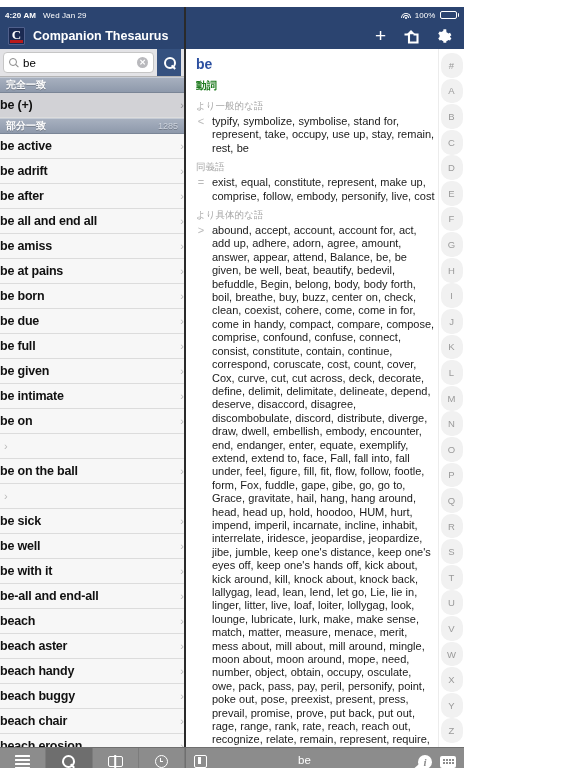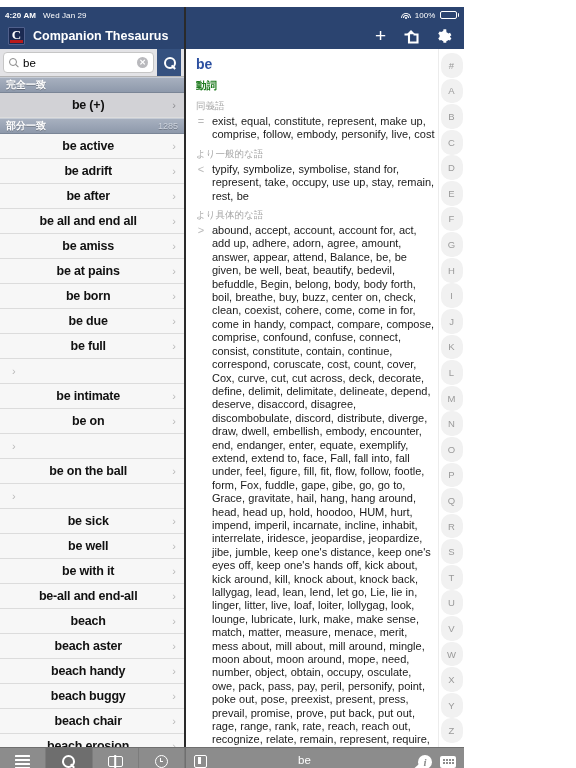--- a/index.html
+++ b/index.html
@@ -96,31 +96,31 @@
   .go-mag { width: 11px; height: 11px; position: relative; }
   .go-mag::before {
     content:""; position:absolute; width:8px; height:8px; border:2px solid #fff;
     border-radius:50%; left:0; top:0;
   }
   .go-mag::after {
     content:""; position:absolute; width:4.5px; height:2px; background:#fff;
     transform: rotate(45deg); right:-1px; bottom:0.5px;
   }
 
-  .listscroll { flex: 1; overflow: hidden; position: relative; text-align: center; }
+  .listscroll { flex: 1; overflow: hidden; position: relative; }
   .sec-header {
     height: 16px; display: flex; align-items: center; padding: 0 6px;
     font-size: 10px; color: #fff; font-weight: bold;
     background: linear-gradient(to bottom, #a7b0bf, #8e99ab);
     border-top: 1px solid #c6ccd6; border-bottom: 1px solid #7a8596;
     text-shadow: 0 1px 0 rgba(0,0,0,.25);
   }
   .sec-count { margin-left: auto; font-size: 9px; color: #cdd3dd; font-weight: normal; }
   .row {
-    height: 25px; display: flex; align-items: center; padding: 0 8px;
+    height: 25px; display: flex; align-items: center; padding: 0 0;
     font-size: 12.5px; color: #111; border-bottom: 1px solid #dcdcdc;
     background: #f7f7f7; font-weight: bold;
   }
   .row.selected { background: #d2d2d6; }
   .row .label { flex: 1; letter-spacing: -0.2px; }
   .chev {
     color: #b9b9b9; font-size: 11px; font-weight: normal; margin-left: 4px;
   }
   .row.selected .chev { color: #8e8e92; }
 
@@ -343,20 +343,21 @@
             </div>
             <div class="row">
               <span class="label">be due</span>
               <span class="chev">›</span>
             </div>
             <div class="row">
               <span class="label">be full</span>
               <span class="chev">›</span>
             </div>
             <div class="row">
+              <span class="label">be given</span>
               <span class="chev">›</span>
             </div>
             <div class="row">
               <span class="label">be intimate</span>
               <span class="chev">›</span>
             </div>
             <div class="row">
               <span class="label">be on</span>
               <span class="chev">›</span>
             </div>
@@ -413,31 +414,31 @@
           </div>
       </div>
     </div>
 
     <div class="detail">
       <div class="detail-inner">
         <div class="headword">be</div>
         <div class="pos">動詞</div>
         <div id="groups">
             <div class="grp">
+              <div class="grp-title">より一般的な語</div>
+              <div class="grp-body">
+                <div class="grp-sym">&lt;</div>
+                <div class="grp-words">typify, symbolize, symbolise, stand for, represent, take, occupy, use up, stay, remain, rest, be</div>
+              </div>
+            </div>
+            <div class="grp">
               <div class="grp-title">同義語</div>
               <div class="grp-body">
                 <div class="grp-sym">=</div>
                 <div class="grp-words">exist, equal, constitute, represent, make up, comprise, follow, embody, personify, live, cost</div>
-              </div>
-            </div>
-            <div class="grp">
-              <div class="grp-title">より一般的な語</div>
-              <div class="grp-body">
-                <div class="grp-sym">&lt;</div>
-                <div class="grp-words">typify, symbolize, symbolise, stand for, represent, take, occupy, use up, stay, remain, rest, be</div>
               </div>
             </div>
             <div class="grp">
               <div class="grp-title">より具体的な語</div>
               <div class="grp-body">
                 <div class="grp-sym">&gt;</div>
                 <div class="grp-words">abound, accept, account, account for, act, add up, adhere, adorn, agree, amount, answer, appear, attend, Balance, be, be given, be well, beat, beautify, bedevil, befuddle, Begin, belong, body, body forth, boil, breathe, buy, buzz, center on, check, clean, coexist, cohere, come, come in for, come in handy, compact, compare, compose, comprise, confound, confuse, connect, consist, constitute, contain, continue, correspond, coruscate, cost, count, cover, Cox, curve, cut, cut across, deck, decorate, define, delimit, delimitate, delineate, depend, deserve, disaccord, disagree, discombobulate, discord, distribute, diverge, draw, dwell, embellish, embody, encounter, end, endanger, enter, equate, exemplify, extend, extend to, face, Fall, fall into, fall under, feel, figure, fill, fit, flow, follow, footle, form, Fox, fuddle, gape, gibe, go, go to, Grace, gravitate, hail, hang, hang around, head, head up, hold, hoodoo, HUM, hurt, impend, imperil, incarnate, incline, inhabit, interrelate, iridesce, jeopardise, jeopardize, jibe, jumble, keep one's distance, keep one's eyes off, keep one's hands off, kick about, kick around, kill, knock about, knock back, lallygag, lead, lean, lend, let go, Lie, lie in, linger, litter, live, loaf, loiter, lollygag, look, lounge, lubricate, lurk, make, make sense, match, matter, measure, menace, merit, mess about, mill about, mill around, mingle, moon about, moon around, mope, need, number, object, obtain, occupy, osculate, owe, pack, pass, pay, peril, personify, point, poke out, pose, preexist, present, press, prevail, promise, prove, put back, put out, rage, range, rank, rate, reach, reach out, recognize, relate, remain, represent, require, rest, retard, run, run into, rut, scintillate, seem, seethe, sell, set back, shine, sit, sparkle, specify, squat, stagnate, stand, stand back, stand by, stand for, start, stay, stay away, stay on, stick, stick by, stink, straddle, stretch, stretch along, substantiate, subtend, suffer, suit, supplement, swing, take, tally, tarry, tend, terminate, test, threaten, throw, total, touch, translate, transplant, trim, turn out, turn up, twist, underlie, vet, want, wash, weigh, wind, work, yaw, yawn</div>
               </div>
             </div>
             <div class="grp">

